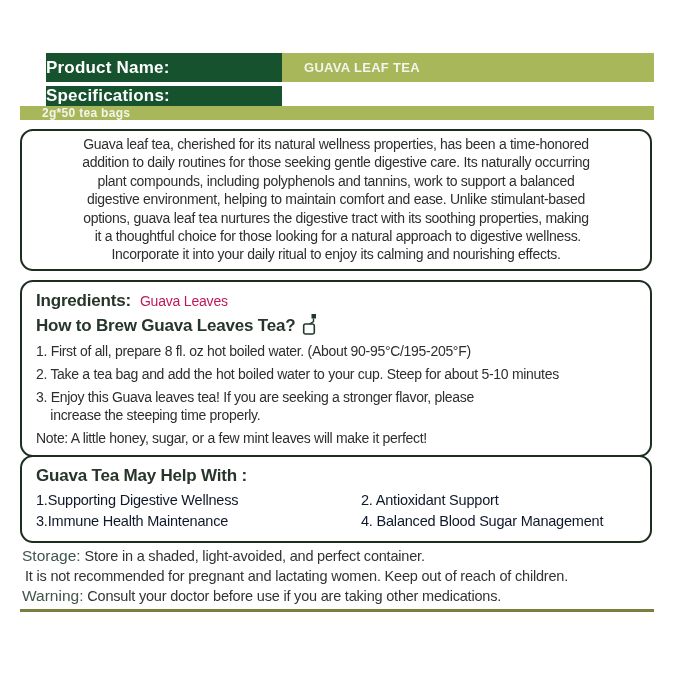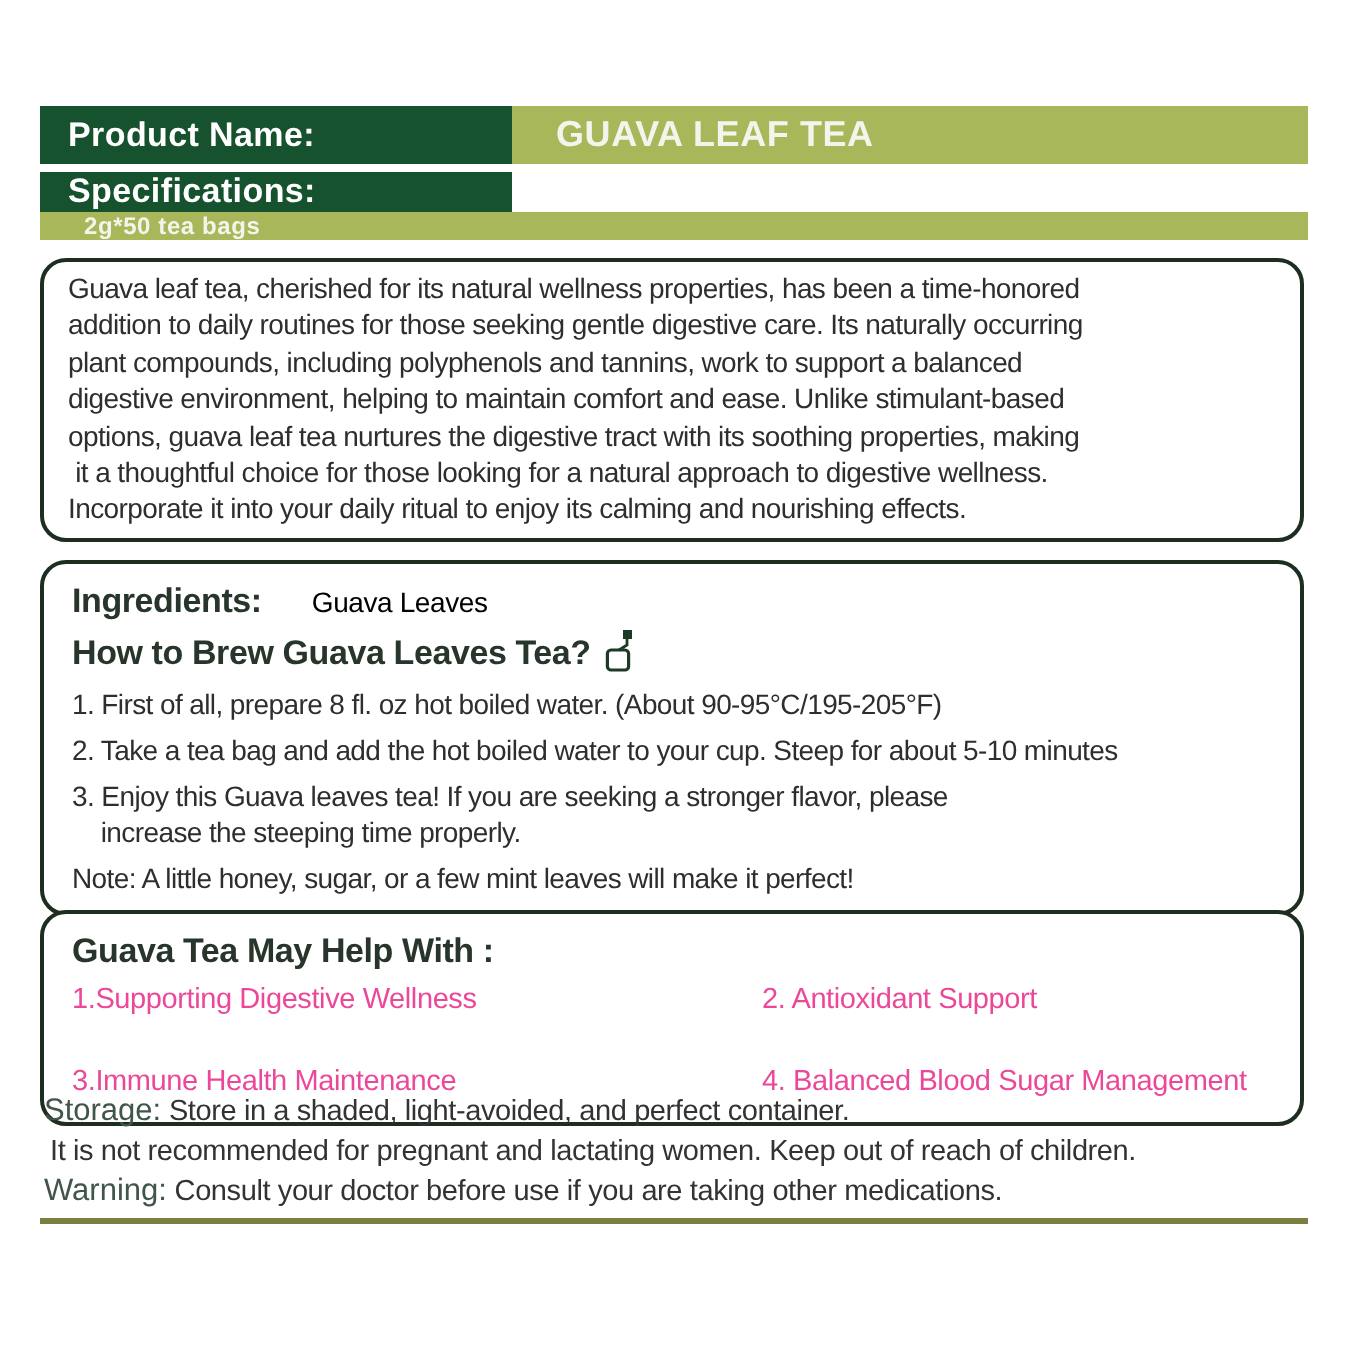--- a/index.html
+++ b/index.html
@@ -3,52 +3,52 @@
 <meta charset="utf-8">
 <style>
   html,body{margin:0;padding:0;background:#ffffff;}
   body{width:679px;height:679px;position:relative;overflow:hidden;
        font-family:"Liberation Sans",sans-serif;color:#303030;}
   .canvas{position:absolute;inset:0;background:#ffffff;}
 
   
   .bar{position:absolute;left:20px;width:634px;display:flex;}
   .bar-label{width:236px;background:#15522d;color:#ffffff;font-weight:bold;
-             font-size:17px;padding-left:14px;display:flex;align-items:center;
-             box-sizing:border-box;letter-spacing:0.2px;}
+             font-size:17px;display:flex;align-items:center;
+             box-sizing:border-box;letter-spacing:0.2px;margin-left:26px;}
   .bar-value{flex:1;background:#a9b75b;color:#f4f4ec;font-weight:bold;
-             font-size:18px;padding-left:22px;display:flex;align-items:center;
+             font-size:13px;padding-left:22px;display:flex;align-items:center;
              box-sizing:border-box;letter-spacing:0.3px;}
   .bar1{top:53px;height:29px;}
   .bar2{top:86px;height:28px;flex-direction:column;}
   .bar2 .bar-value{font-size:12px;}
 
   
   .box{position:absolute;left:20px;width:632px;box-sizing:border-box;
        border:2px solid #1d2d1f;border-radius:13px;background:#ffffff;}
-  .box1{top:129px;padding:4px 12px 5px 12px;}
+  .box1{top:129px;padding:4px 12px 5px 12px;text-align:center;}
   .box2{top:280px;padding:7px 12px 8px 14px;}
   .box3{top:455px;padding:5px 14px 9px 14px;}
 
   .prewrap{white-space:pre-wrap;}
   .desc{font-size:14px;line-height:18.4px;letter-spacing:-0.3px;color:#2e2e2e;}
 
   .h{color:#27352b;font-weight:bold;font-size:17px;letter-spacing:-0.2px;}
   .ing-row{line-height:24px;}
-  .ing-val{font-size:14px;color:#000000;margin-left:25px;letter-spacing:-0.2px;}
+  .ing-val{font-size:14px;color:#be185d;margin-left:9px;letter-spacing:-0.2px;}
   .brew-row{line-height:26px;display:flex;align-items:center;gap:7px;}
   .steps{margin-top:3px;}
   .step{font-size:14px;line-height:18px;letter-spacing:-0.3px;color:#2e2e2e;
         margin-bottom:5px;}
   .note{font-size:14px;letter-spacing:-0.3px;color:#2e2e2e;line-height:18px;}
 
   .benefits-title{display:block;line-height:27px;}
   .benefits-grid{display:grid;grid-template-columns:325px 1fr;
                  font-size:14.5px;line-height:21px;letter-spacing:-0.2px;
-                 color:#ec4899;margin-top:1px;gap:20px;}
+                 color:#0f172a;margin-top:1px;}
 
   
   .footer{position:absolute;left:22px;top:546px;width:640px;}
   .fline{font-size:14.5px;line-height:19.5px;letter-spacing:-0.2px;color:#333333;}
   .flabel{color:#41564a;font-size:15.5px;letter-spacing:0;}
   .cont{padding-left:3px;}
   .rule{position:absolute;left:20px;top:609px;width:634px;height:3px;
         background:#7b7f40;}
 
   .teabag{flex:0 0 auto;margin-top:-3px;}

